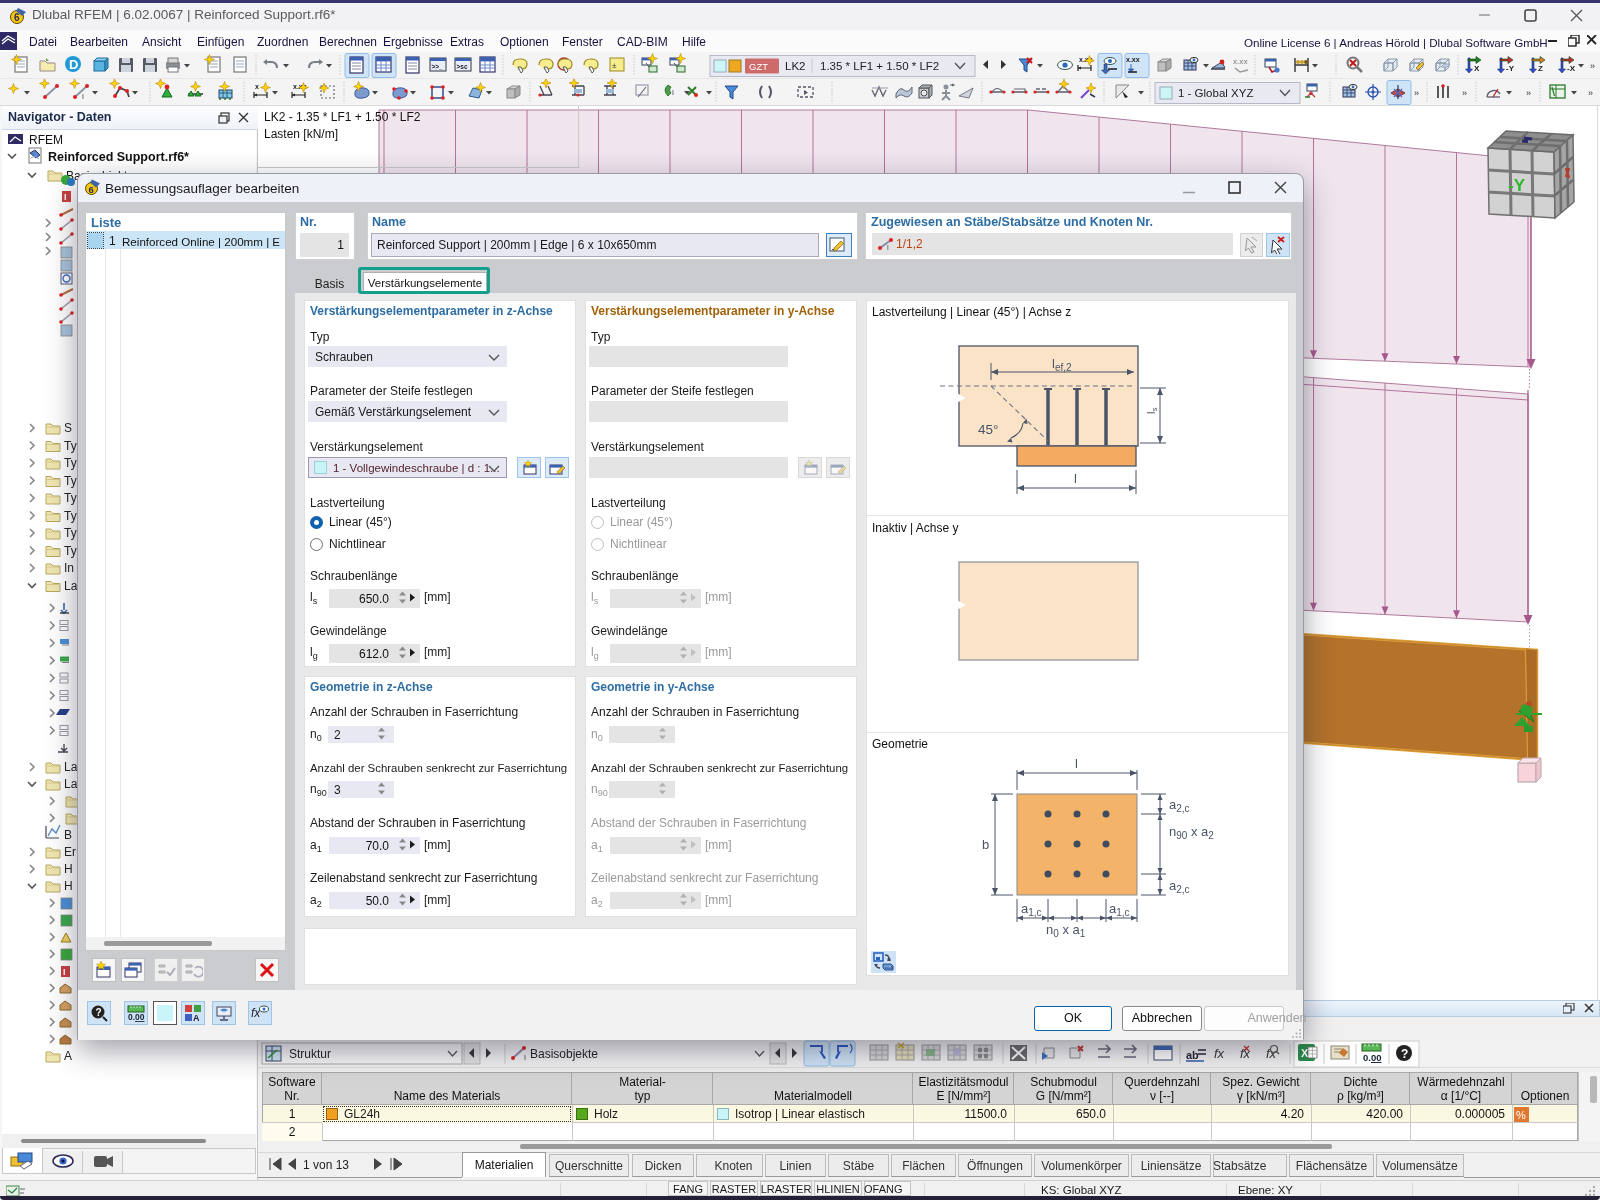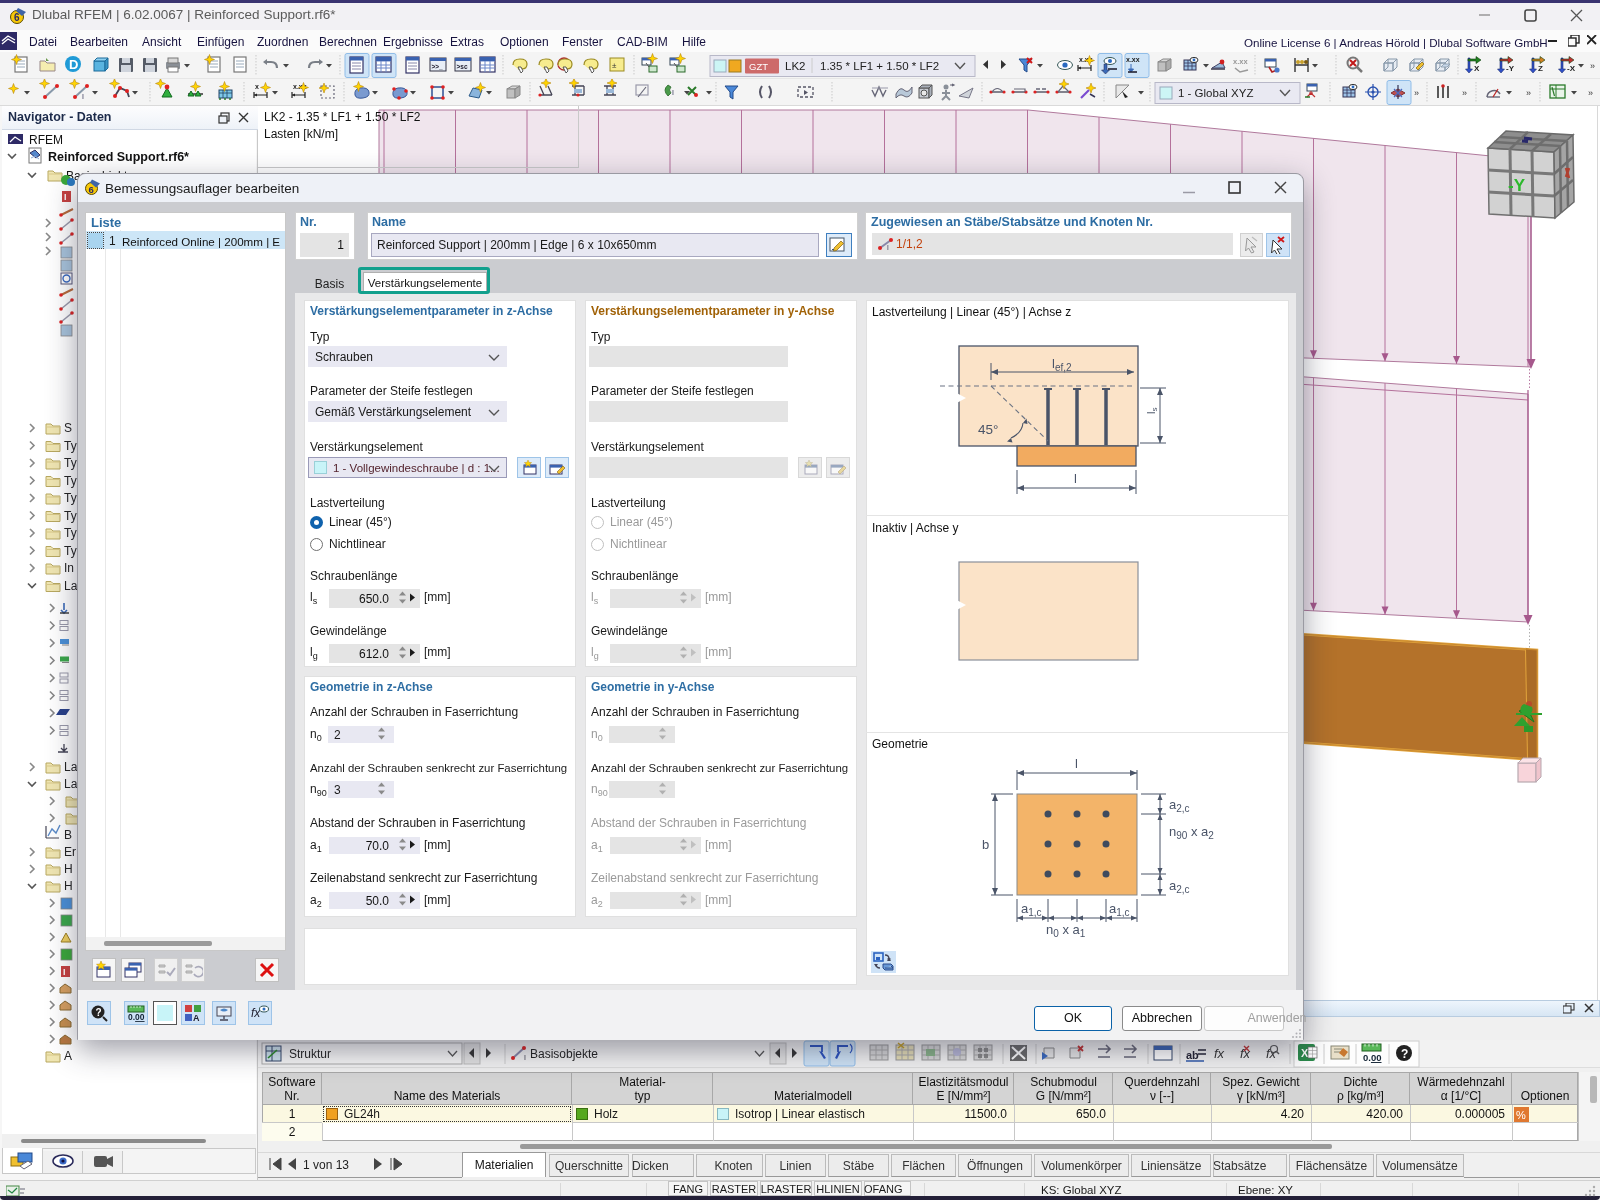--- a/index.html
+++ b/index.html
@@ -804,21 +804,21 @@
       <path d="M38 6 l-8 6 l8 6 z" fill="#444"></path>
       <path d="M116 6 l8 6 l-8 6 z" fill="#444"></path>
       <path d="M132 12 l8 -6 v12 z M143 6 v12" fill="#444" stroke="#444" transform="rotate(180 138 12)"></path>
     </svg>
 <div class="tx" style="left:303px;top:1158px;font-size:12px;color:#222;font-weight:400;">1 von 13</div>
 <div class="abs" style="left:462px;top:1152px;width:84px;height:25px;background:#ffffff;border:1px solid #999;border-bottom:none;"></div>
 <div class="tx" style="left:462px;top:1158px;font-size:12px;color:#111;font-weight:400;width:84px;text-align:center;">Materialien</div>
 <div class="abs" style="left:549px;top:1154px;width:80px;height:23px;background:#ececec;border:1px solid #bbb;border-bottom:1px solid #999;"></div>
 <div class="tx" style="left:549px;top:1159px;font-size:12px;color:#333;font-weight:400;width:80px;text-align:center;">Querschnitte</div>
 <div class="abs" style="left:632px;top:1154px;width:62px;height:23px;background:#ececec;border:1px solid #bbb;border-bottom:1px solid #999;"></div>
-<div class="tx" style="left:632px;top:1159px;font-size:12px;color:#333;font-weight:400;width:62px;">Dicken</div>
+<div class="tx" style="left:632px;top:1159px;font-size:12px;color:#333;font-weight:400;width:62px;text-align:center;">Dicken</div>
 <div class="abs" style="left:696px;top:1154px;width:67px;height:23px;background:#ececec;border:1px solid #bbb;border-bottom:1px solid #999;"></div>
 <div class="tx" style="left:696px;top:1159px;font-size:12px;color:#333;font-weight:400;width:75px;text-align:center;">Knoten</div>
 <div class="abs" style="left:765px;top:1154px;width:61px;height:23px;background:#ececec;border:1px solid #bbb;border-bottom:1px solid #999;"></div>
 <div class="tx" style="left:765px;top:1159px;font-size:12px;color:#333;font-weight:400;width:61px;text-align:center;">Linien</div>
 <div class="abs" style="left:828px;top:1154px;width:61px;height:23px;background:#ececec;border:1px solid #bbb;border-bottom:1px solid #999;"></div>
 <div class="tx" style="left:828px;top:1159px;font-size:12px;color:#333;font-weight:400;width:61px;text-align:center;">Stäbe</div>
 <div class="abs" style="left:891px;top:1154px;width:65px;height:23px;background:#ececec;border:1px solid #bbb;border-bottom:1px solid #999;"></div>
 <div class="tx" style="left:891px;top:1159px;font-size:12px;color:#333;font-weight:400;width:65px;text-align:center;">Flächen</div>
 <div class="abs" style="left:958px;top:1154px;width:74px;height:23px;background:#ececec;border:1px solid #bbb;border-bottom:1px solid #999;"></div>
 <div class="tx" style="left:958px;top:1159px;font-size:12px;color:#333;font-weight:400;width:74px;text-align:center;">Öffnungen</div>

